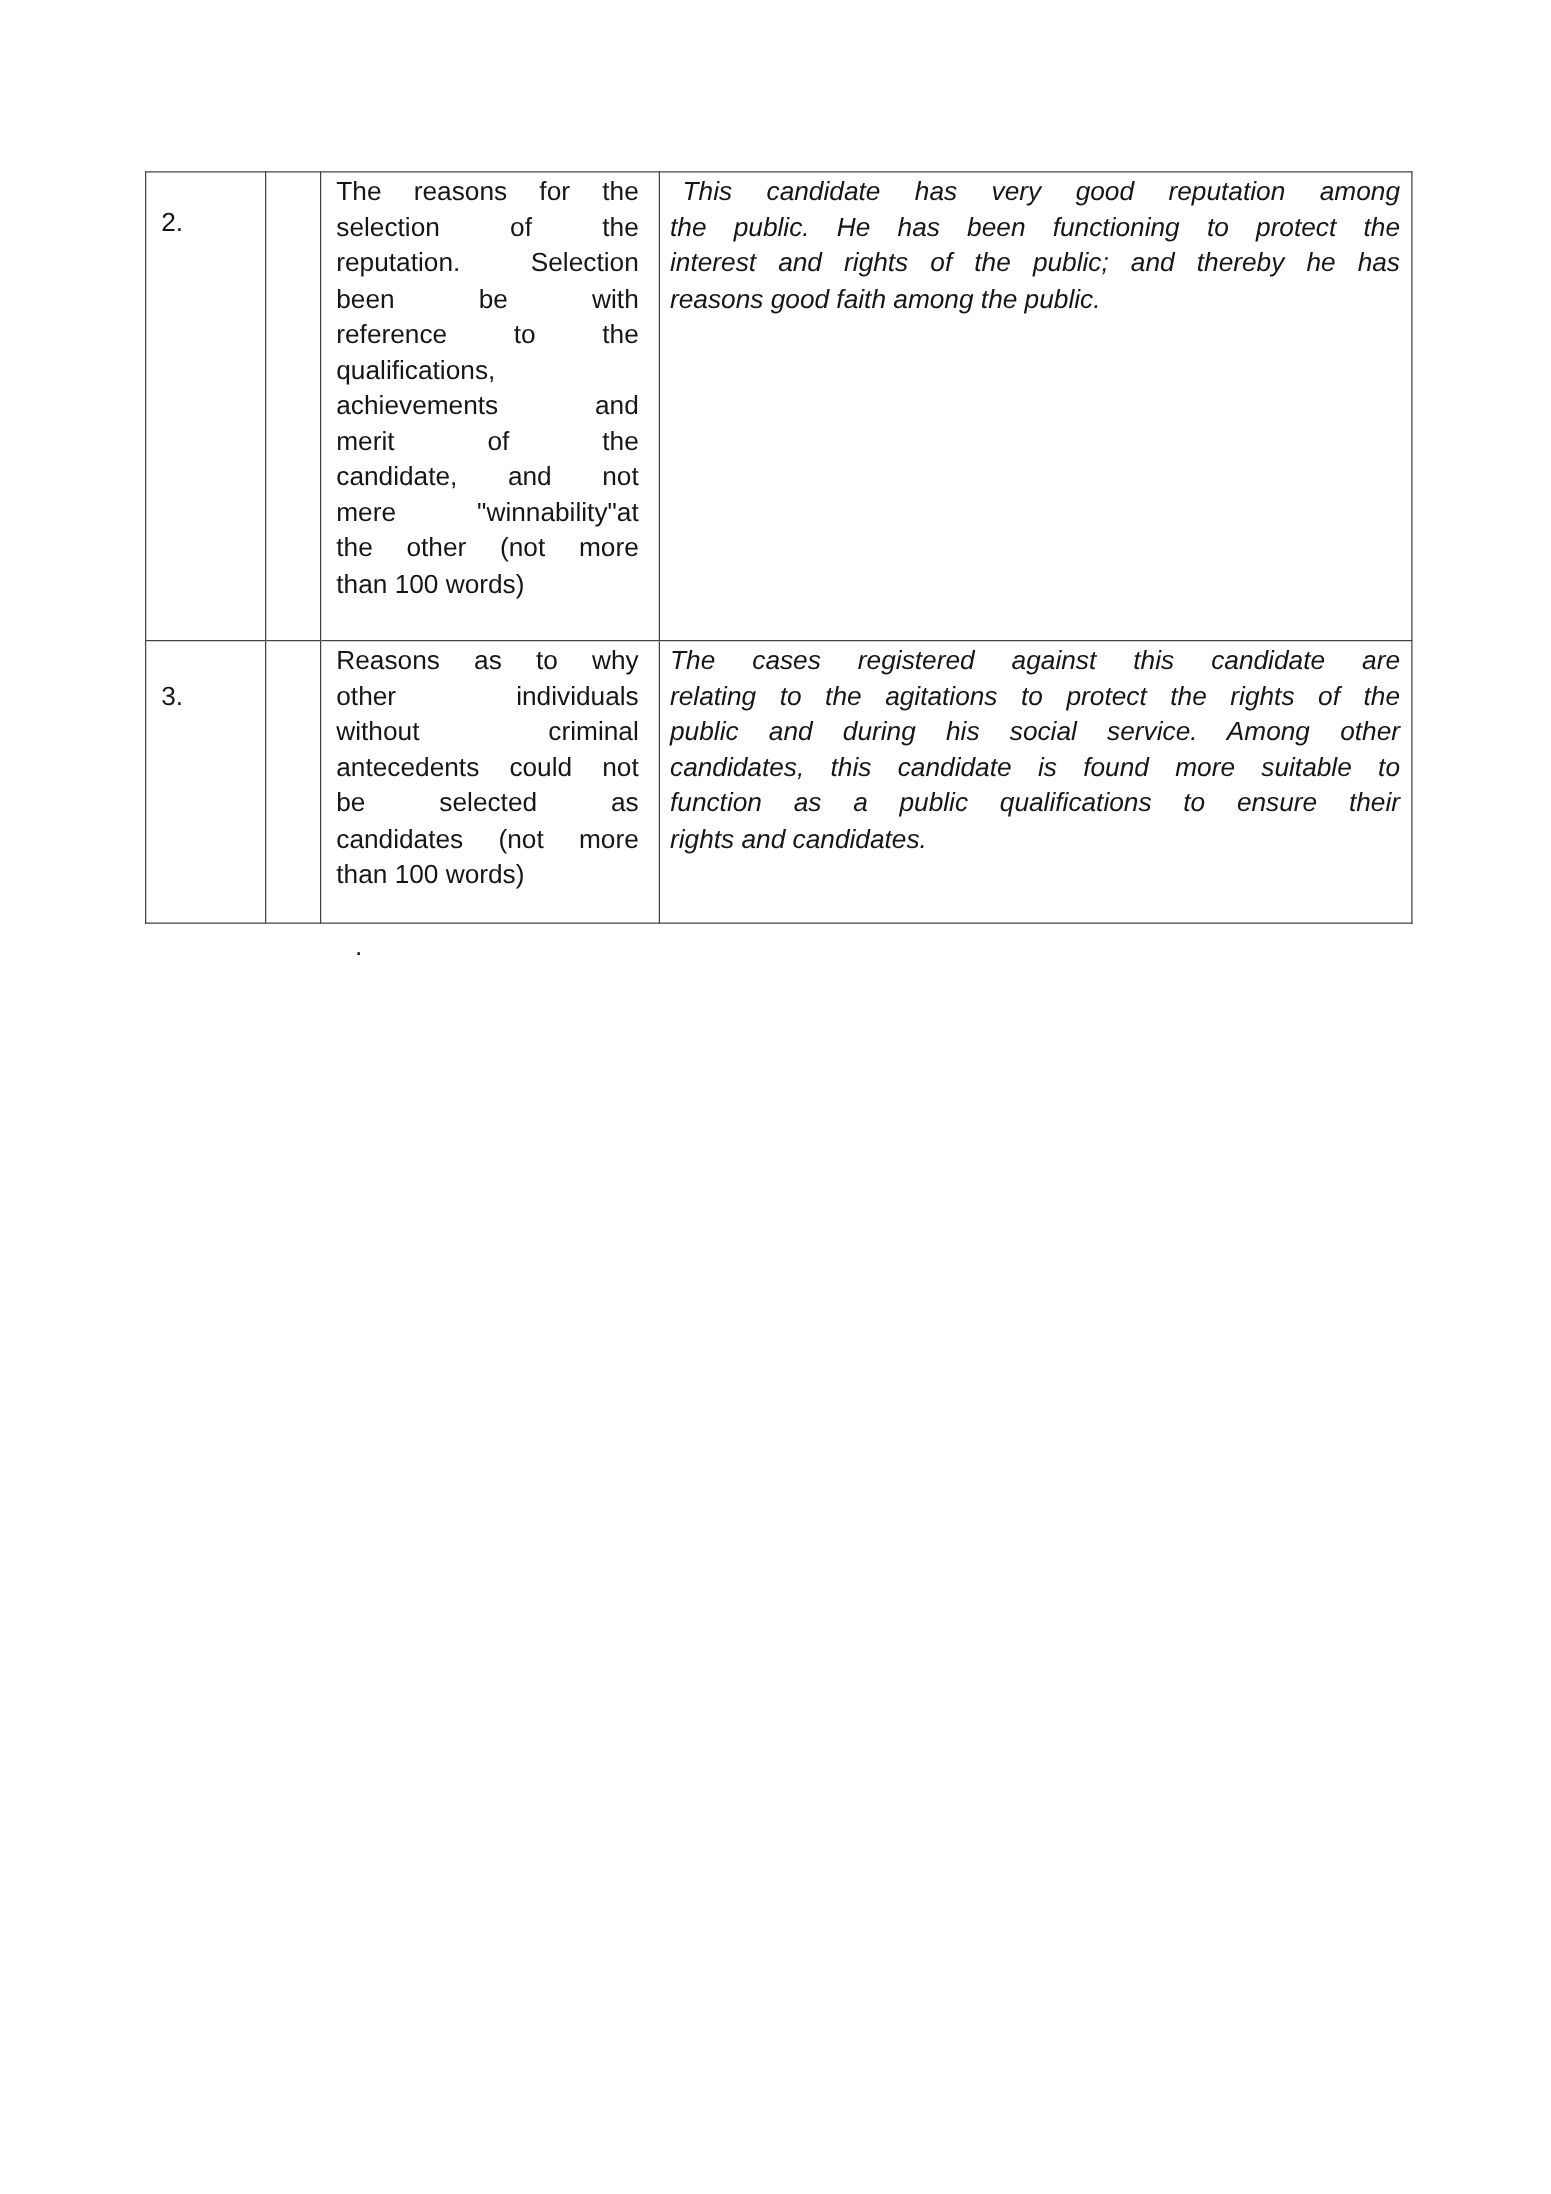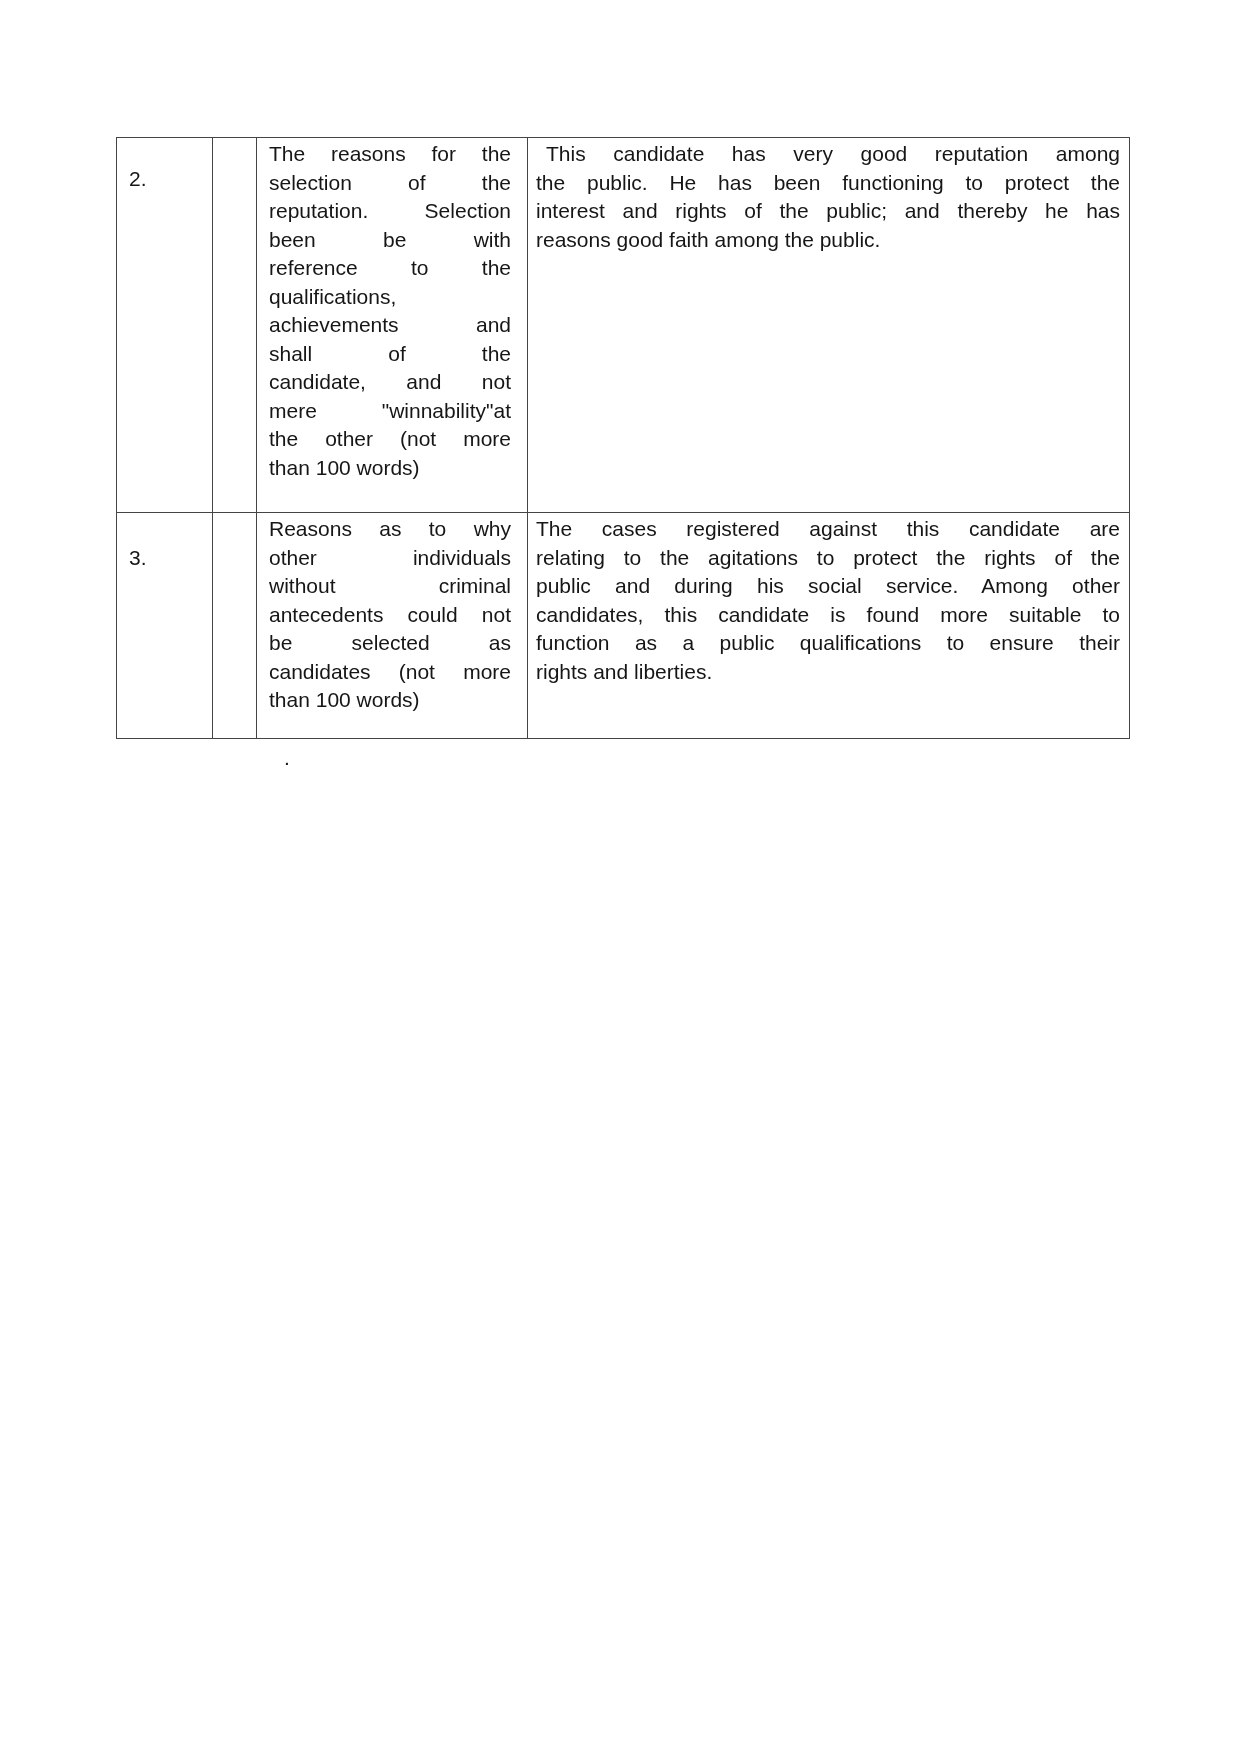--- a/index.html
+++ b/index.html
@@ -30,21 +30,21 @@
     font-size: 21px;
     line-height: 28.5px;
     overflow: hidden;
   }
   tr.row-2 { height: 375px; }
   tr.row-3 { height: 226px; }
   td.num-cell { padding: 27px 4px 4px 12px; }
   tr.row-3 td.num-cell { padding-top: 31px; }
   td.gap-cell { padding: 0; }
   td.question-cell { padding: 2px 16px 6px 12px; }
-  td.answer-cell { padding: 2px 9px 6px 8px; }
+  td.answer-cell { padding: 2px 9px 6px 8px; font-style: italic; }
   .jline {
     text-align: justify;
     text-align-last: justify;
   }
   .jline.jlast {
     text-align-last: left;
   }
   .stray-period {
     position: absolute;
     left: 284px;
@@ -71,21 +71,21 @@
         <td class="num-cell">2.</td>
         <td class="gap-cell"></td>
         <td class="question-cell">
             <div class="jline">The reasons for the</div>
             <div class="jline">selection of the</div>
             <div class="jline">reputation. Selection</div>
             <div class="jline">been be with</div>
             <div class="jline">reference to the</div>
             <div class="jline">qualifications,</div>
             <div class="jline">achievements and</div>
-            <div class="jline">shall of the</div>
+            <div class="jline">merit of the</div>
             <div class="jline">candidate, and not</div>
             <div class="jline">mere "winnability"at</div>
             <div class="jline">the other (not more</div>
             <div class="jline jlast">than 100 words)</div>
           </td>
         <td class="answer-cell">
             <div class="jline" style="text-indent: 10px;">This candidate has very good reputation among</div>
             <div class="jline">the public. He has been functioning to protect the</div>
             <div class="jline">interest and rights of the public; and thereby he has</div>
             <div class="jline jlast">reasons good faith among the public.</div>
@@ -102,21 +102,21 @@
             <div class="jline">be selected as</div>
             <div class="jline">candidates (not more</div>
             <div class="jline jlast">than 100 words)</div>
           </td>
         <td class="answer-cell">
             <div class="jline">The cases registered against this candidate are</div>
             <div class="jline">relating to the agitations to protect the rights of the</div>
             <div class="jline">public and during his social service. Among other</div>
             <div class="jline">candidates, this candidate is found more suitable to</div>
             <div class="jline">function as a public qualifications to ensure their</div>
-            <div class="jline jlast">rights and liberties.</div>
+            <div class="jline jlast">rights and candidates.</div>
           </td>
       </tr>
     </tbody>
   </table>
 
   <span class="stray-period">.</span>
 
 </div>
 
 </body></html>

